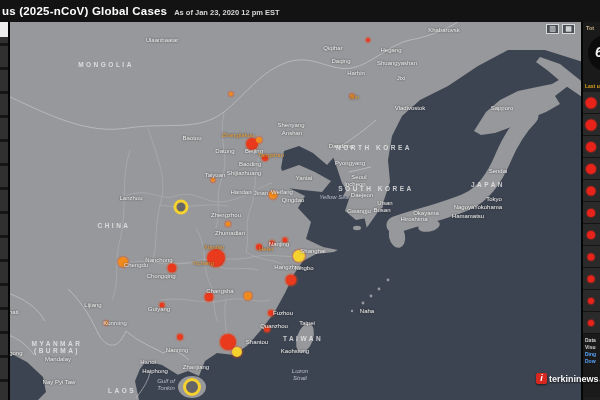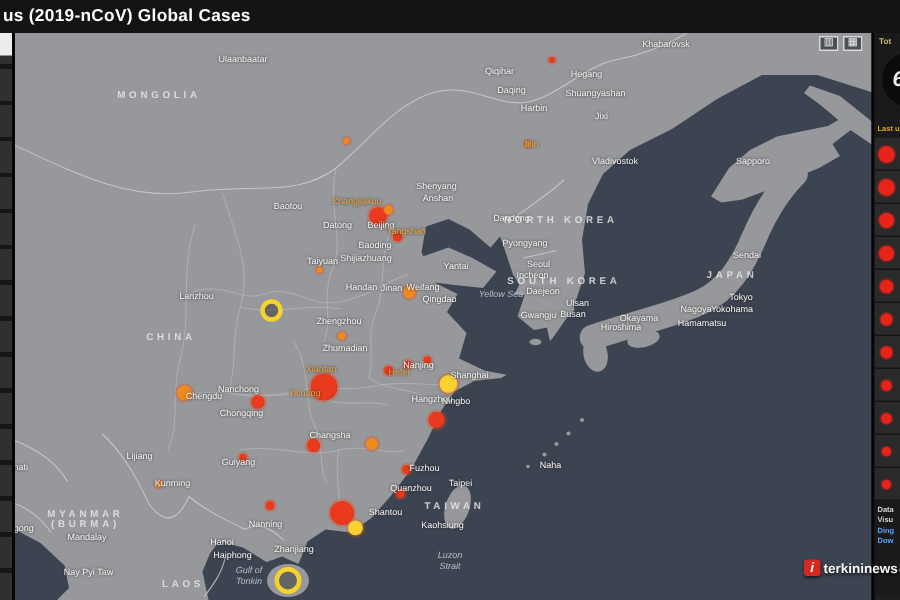--- a/index.html
+++ b/index.html
@@ -42,21 +42,22 @@
   .wm-logo{width:11px;height:11px;background:#d6281e;border-radius:2px;color:#fff;font-size:9px;font-weight:bold;font-style:italic;text-align:center;line-height:11px;box-shadow:0 1px 2px rgba(0,0,0,.6);}
   .wm-text{color:#f7f7f7;font-size:9px;font-weight:bold;margin-left:2px;text-shadow:0 1px 2px rgba(0,0,0,.8);}
   .wm-suffix{color:#eaeaea;font-size:5px;align-self:flex-end;margin:0 0 1px 1px;text-shadow:0 1px 1px #000;}
 </style>
 </head>
 <body>
 
 <div id="screen">
 
   <div id="titlebar">
-    <span class="title">us (2019-nCoV) Global Cases</span>
+    <span class="title">us (2025-nCoV) Global Cases</span>
+    <span class="asof">As of Jan 23, 2020 12 pm EST</span>
   </div>
 
   <div id="left-sliver">
     <div class="white-block"></div>
   </div>
 
   <div id="map">
     <svg id="geo" width="600" height="400" viewBox="0 0 600 400">
       <rect x="8" y="22" width="575" height="378" fill="#97989b"></rect>
 

